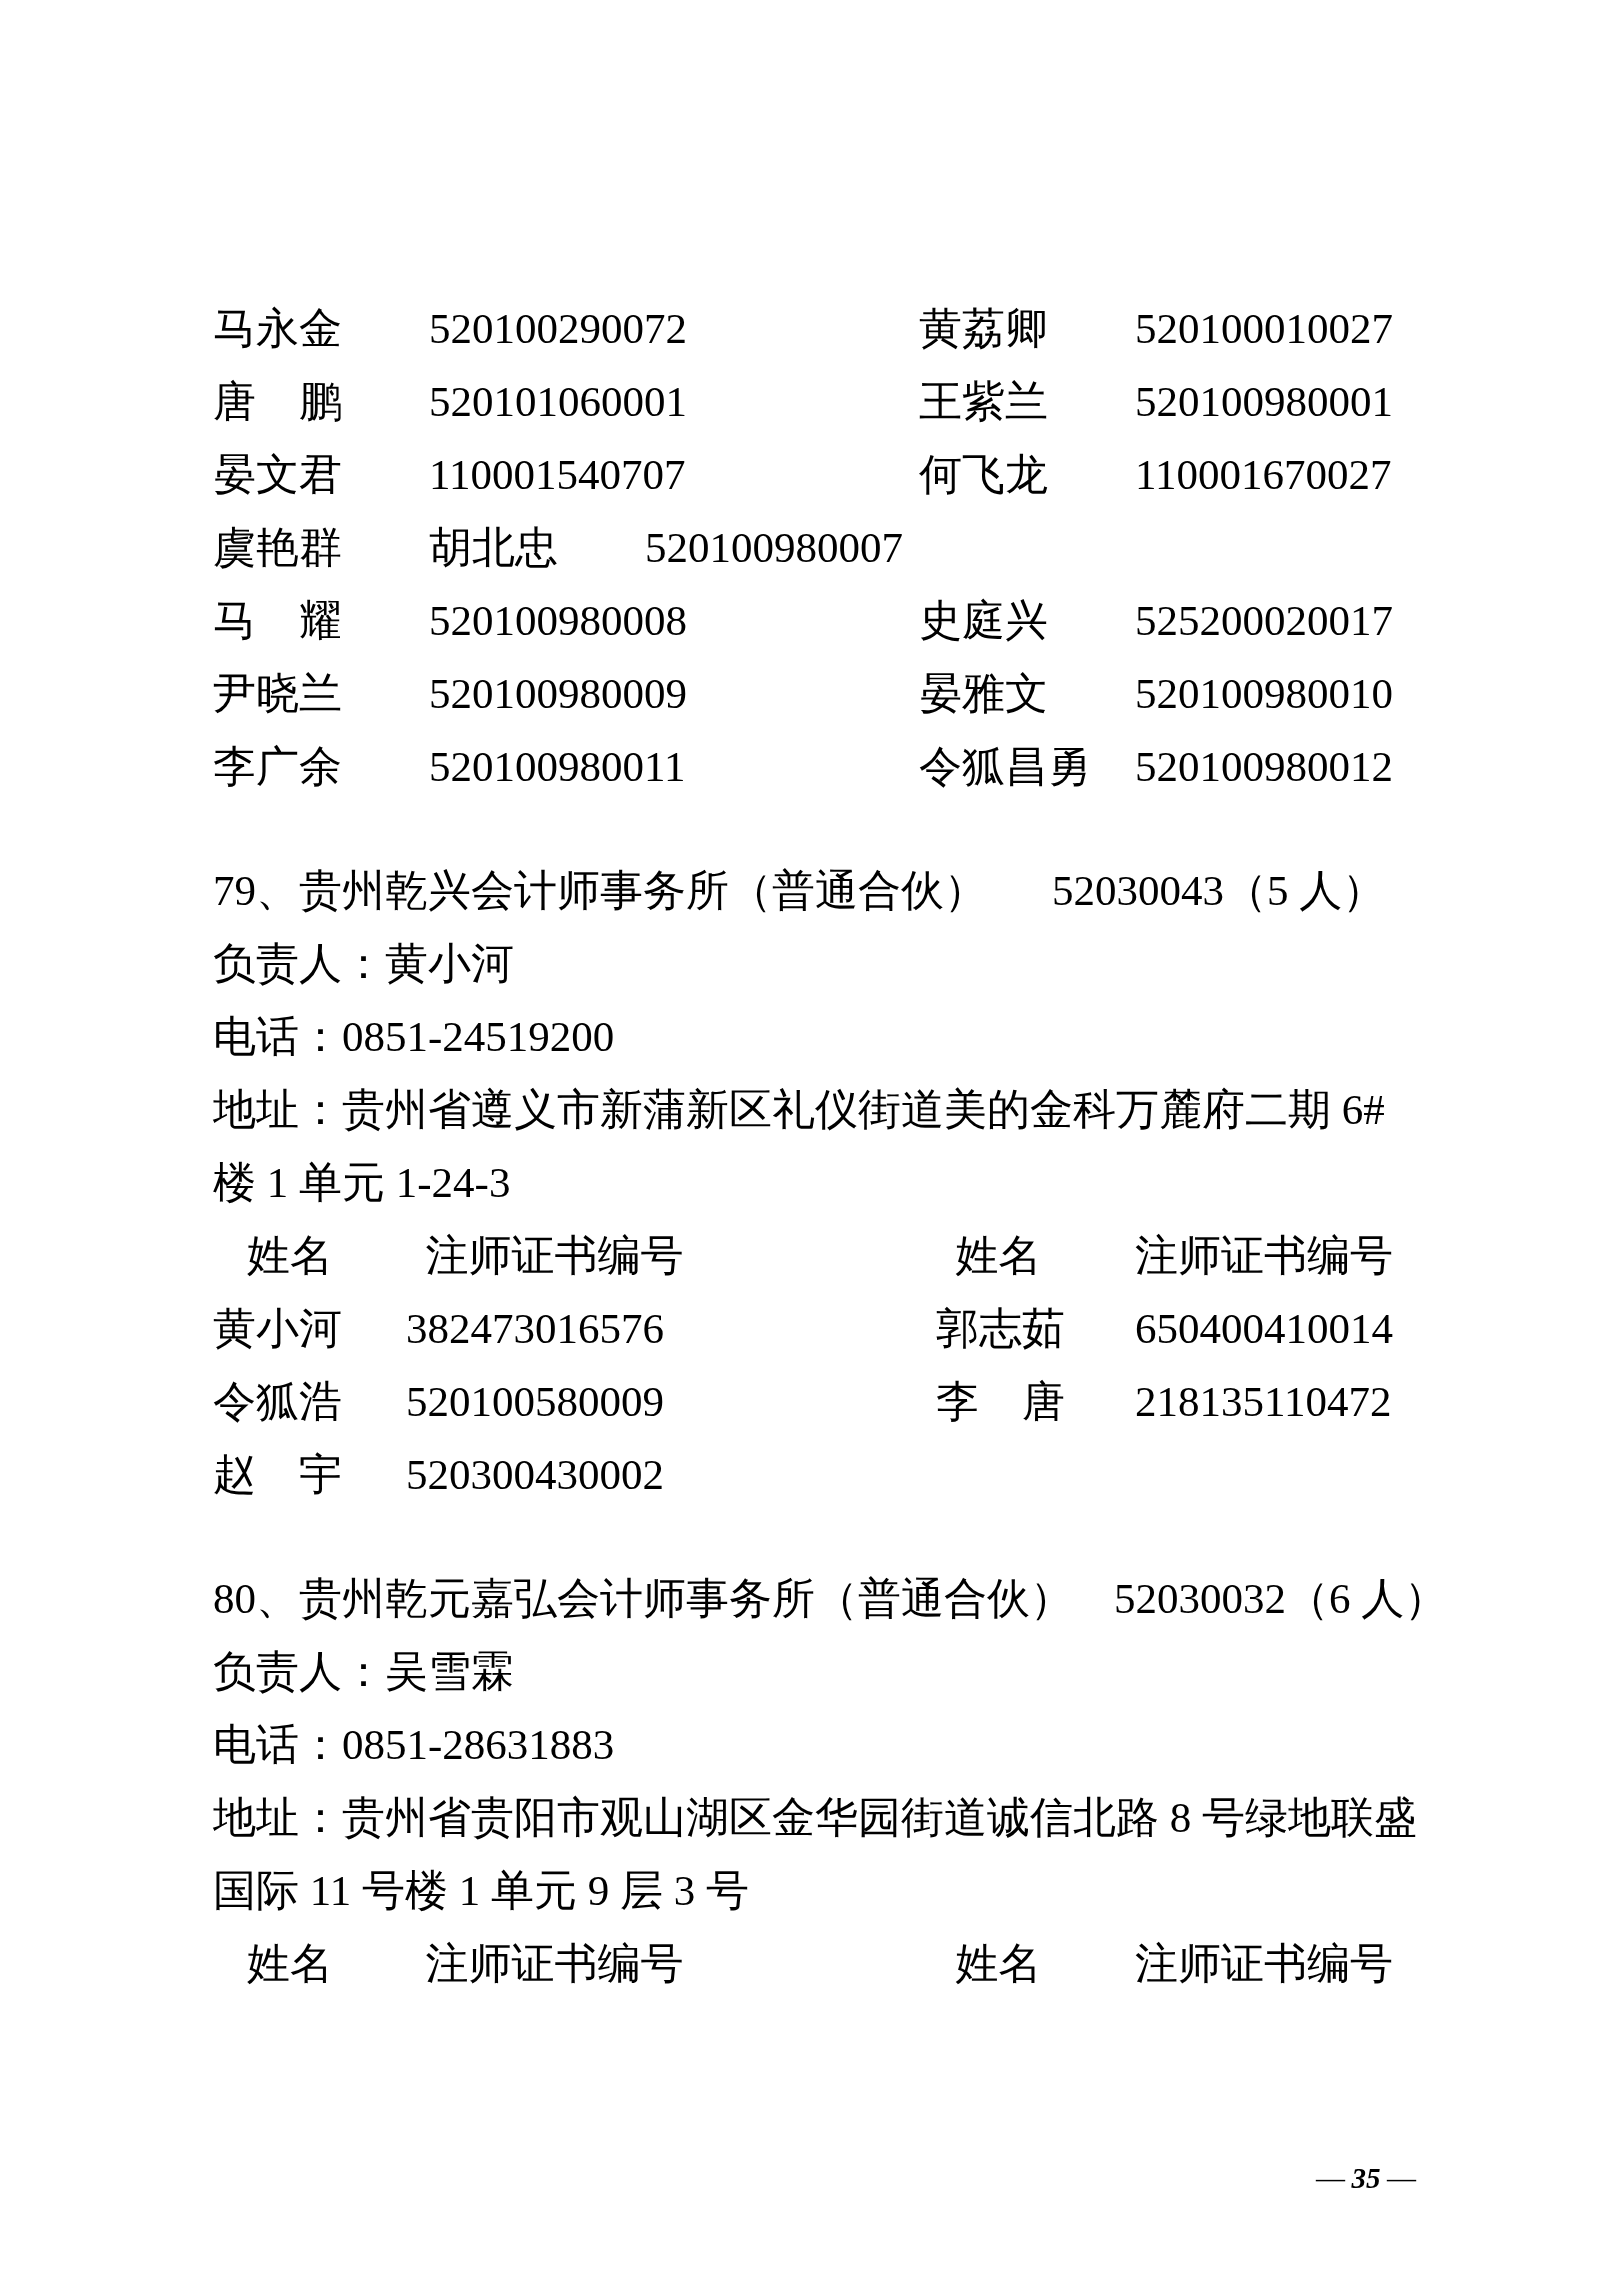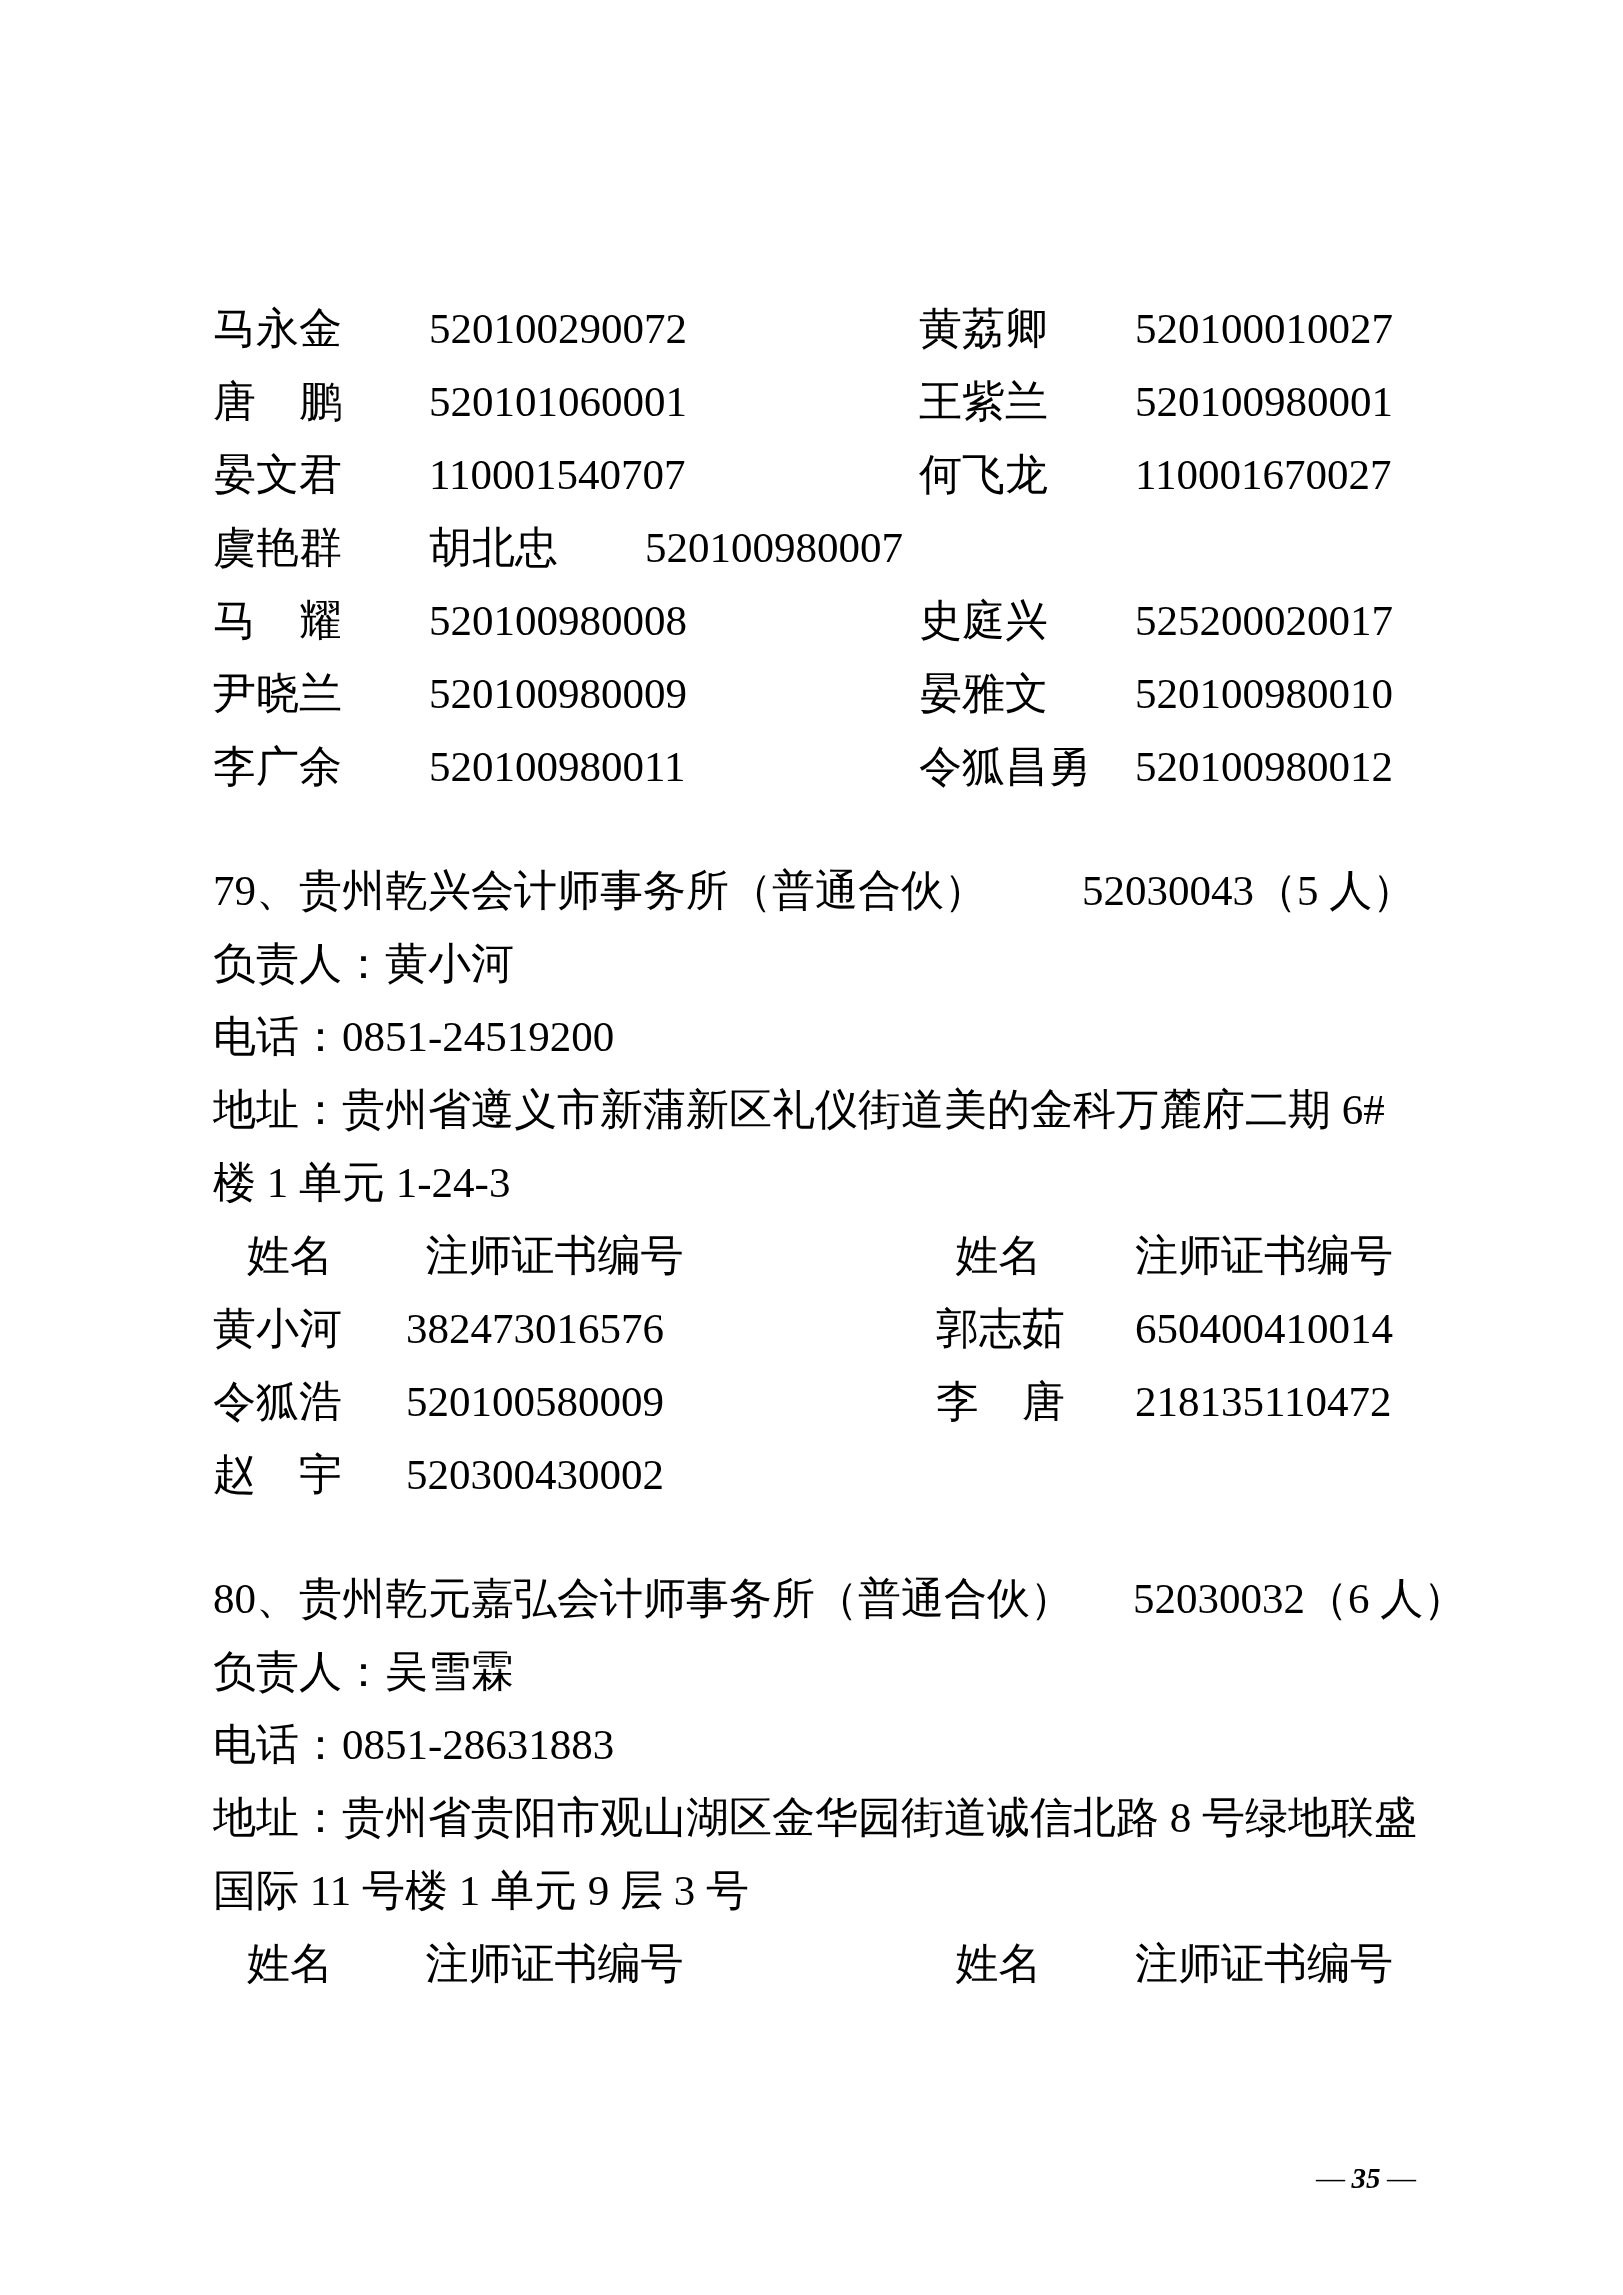--- a/index.html
+++ b/index.html
@@ -29,22 +29,22 @@
     white-space: pre;
   }
   .line { display: block; }
   
   .roster .c-name1 { display: inline-block; width: 216px; }
   .roster .c-cert1 { display: inline-block; width: 490px; }
   .roster .c-name2 { display: inline-block; width: 216px; }
   .roster .c-cert2 { display: inline-block; flex: 1; }
   
   .firm { margin-top: 51px; }
-  .firm79 .code { margin-left: 95px; }
-  .firm80 .code { margin-left: 60px; }
+  .firm79 .code { margin-left: 65px; }
+  .firm80 .code { margin-left: 41px; }
   
   .m-name1 { display: inline-block; width: 193px; }
   .m-cert1 { display: inline-block; width: 530px; }
   .m-name2 { display: inline-block; width: 199px; }
   .m-cert2 { display: inline-block; flex: 1; }
   .m-head .m-name1 { padding-left: 34px; }
   .m-head .m-cert1 { padding-left: 19.6px; }
   .m-head .m-name2 { padding-left: 19.6px; }
   .page-number {
     position: absolute;

